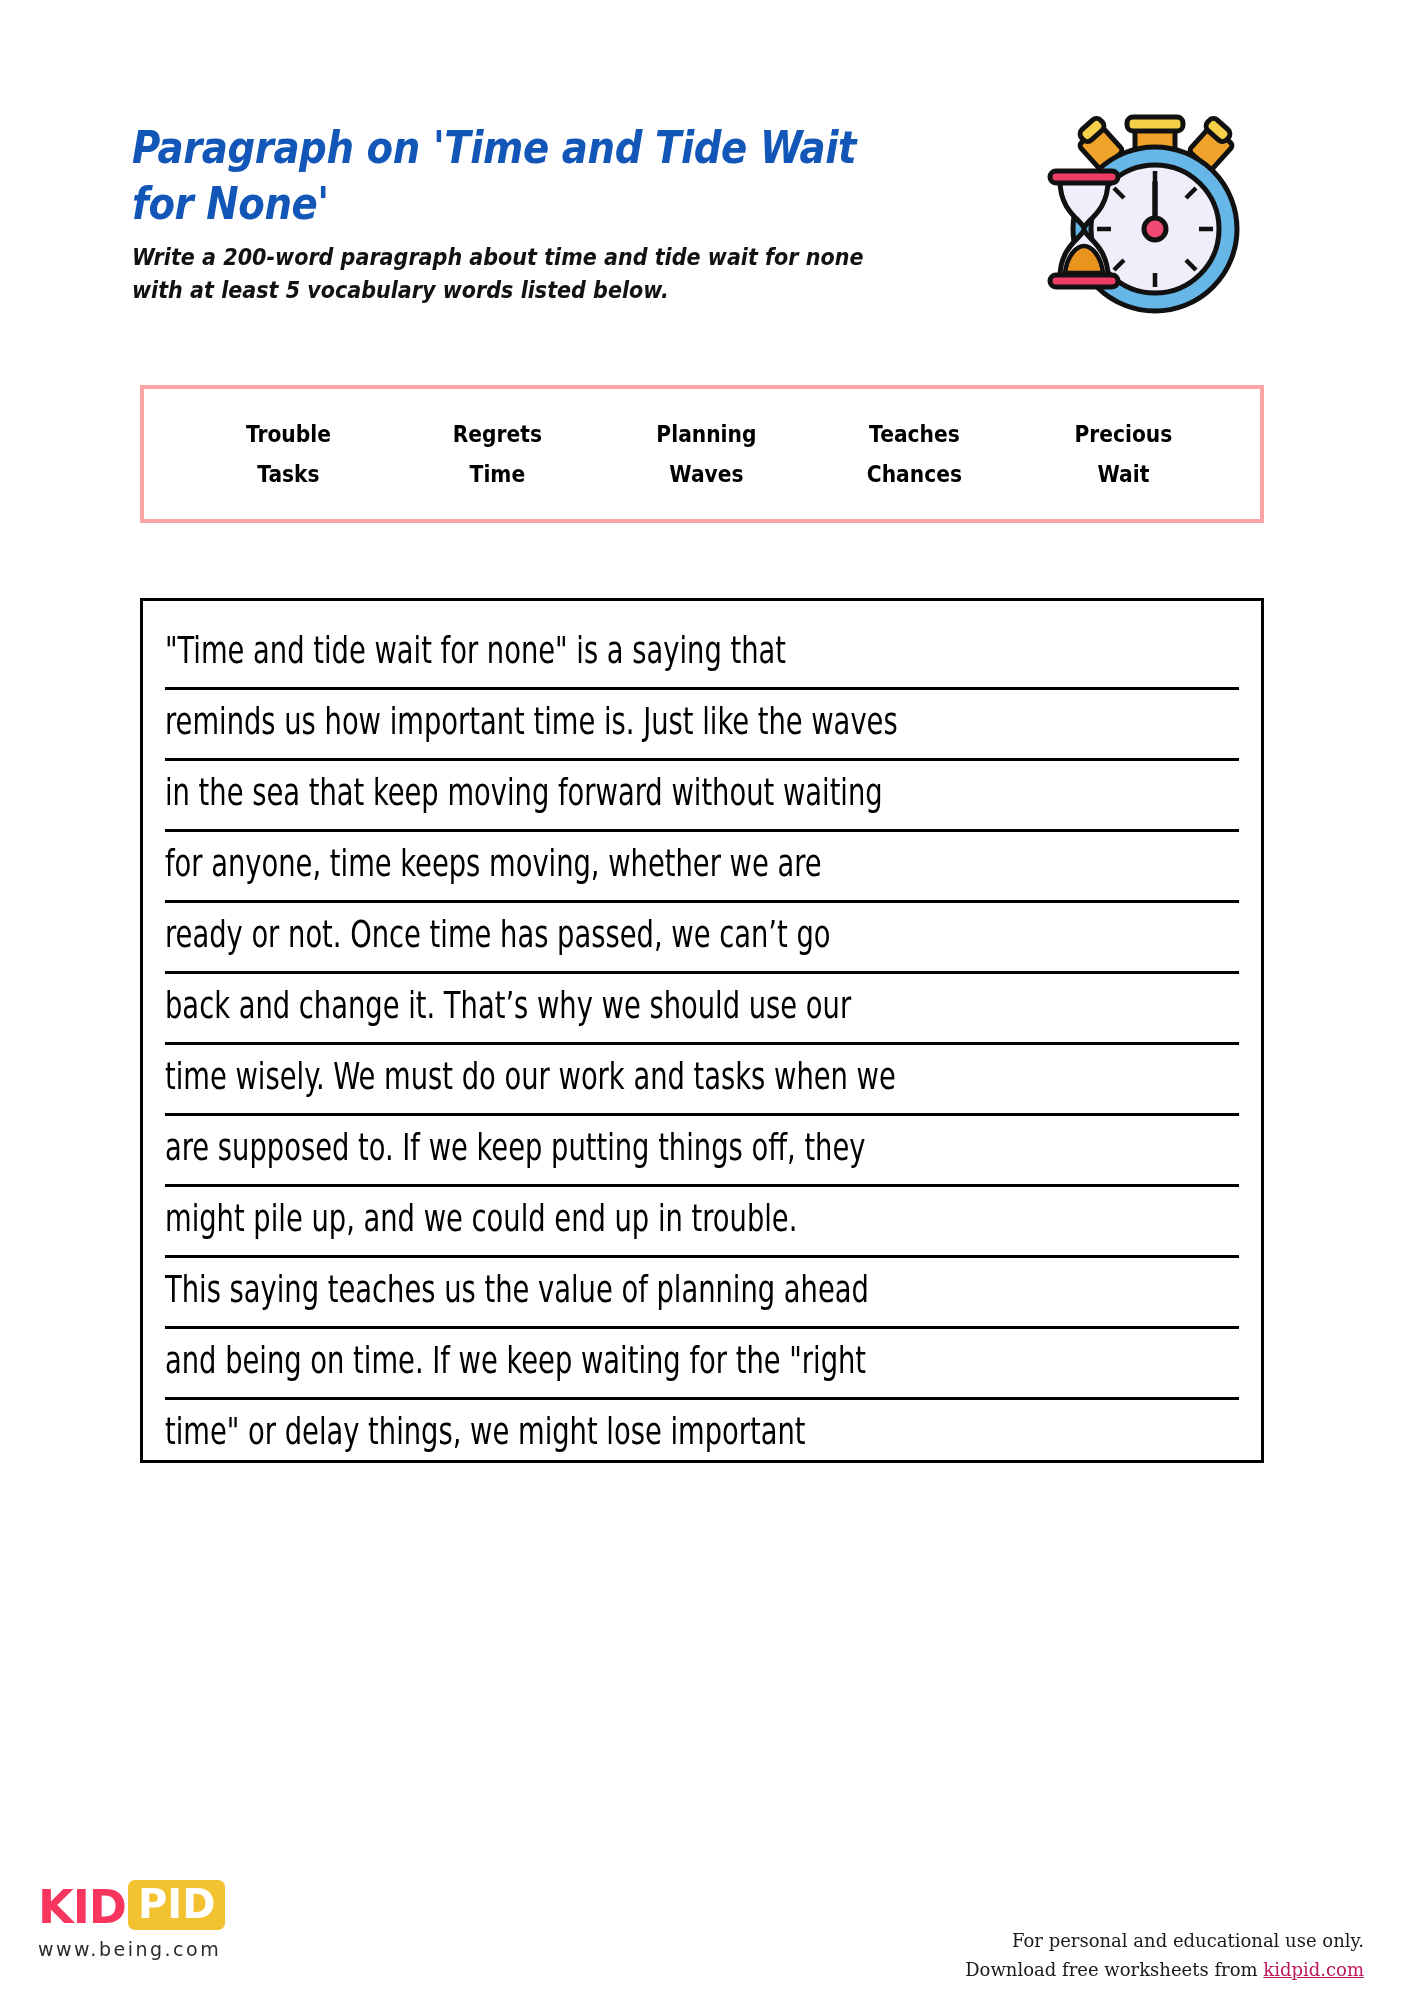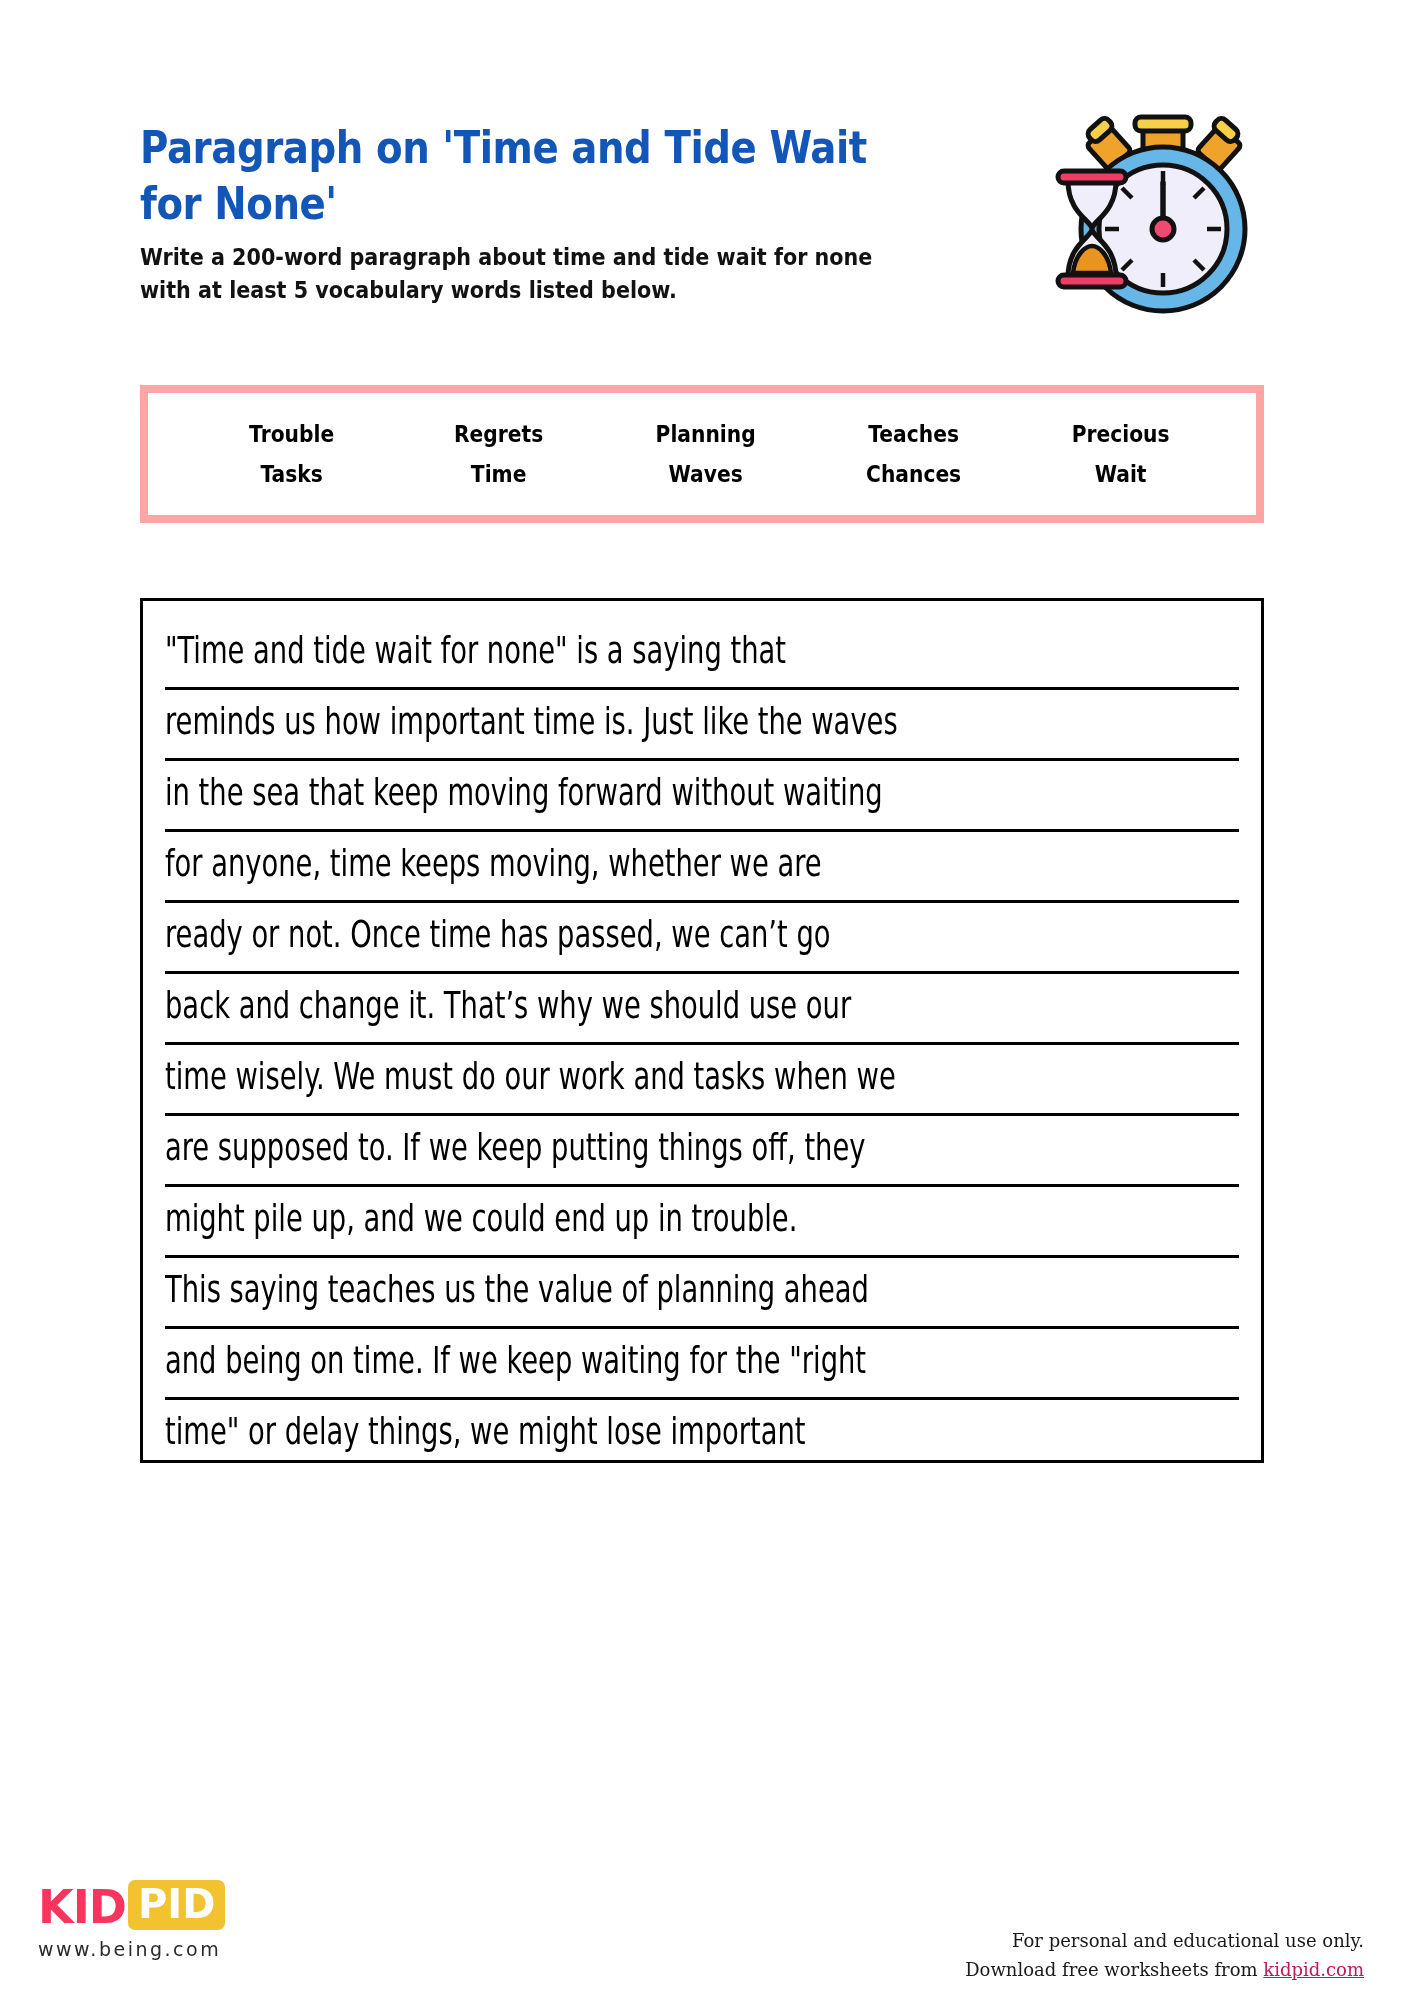--- a/index.html
+++ b/index.html
@@ -17,24 +17,25 @@
 
   .page {
     position: absolute;
     inset: 0;
     background: #ffffff;
   }
 
   
   .header {
     position: absolute;
-    left: 140px;
+    left: 132px;
     top: 120px;
     width: 1120px;
     height: 230px;
+    font-style: italic;
   }
   .header-text {
     position: absolute;
     left: 0;
     top: 0;
     width: 980px;
   }
   .worksheet-title {
     font-family: "DejaVu Sans", sans-serif;
     font-weight: bold;
@@ -68,21 +69,21 @@
     height: 220px;
   }
 
   
   .vocab-box {
     position: absolute;
     left: 140px;
     top: 385px;
     width: 1124px;
     height: 138px;
-    border: 8px solid #fca5a5;
+    border: 4px solid #fca5a5;
     box-sizing: border-box;
     display: flex;
     flex-direction: column;
     justify-content: center;
     padding: 6px 22px;
   }
   .vocab-row {
     display: flex;
     justify-content: space-between;
     align-items: center;

